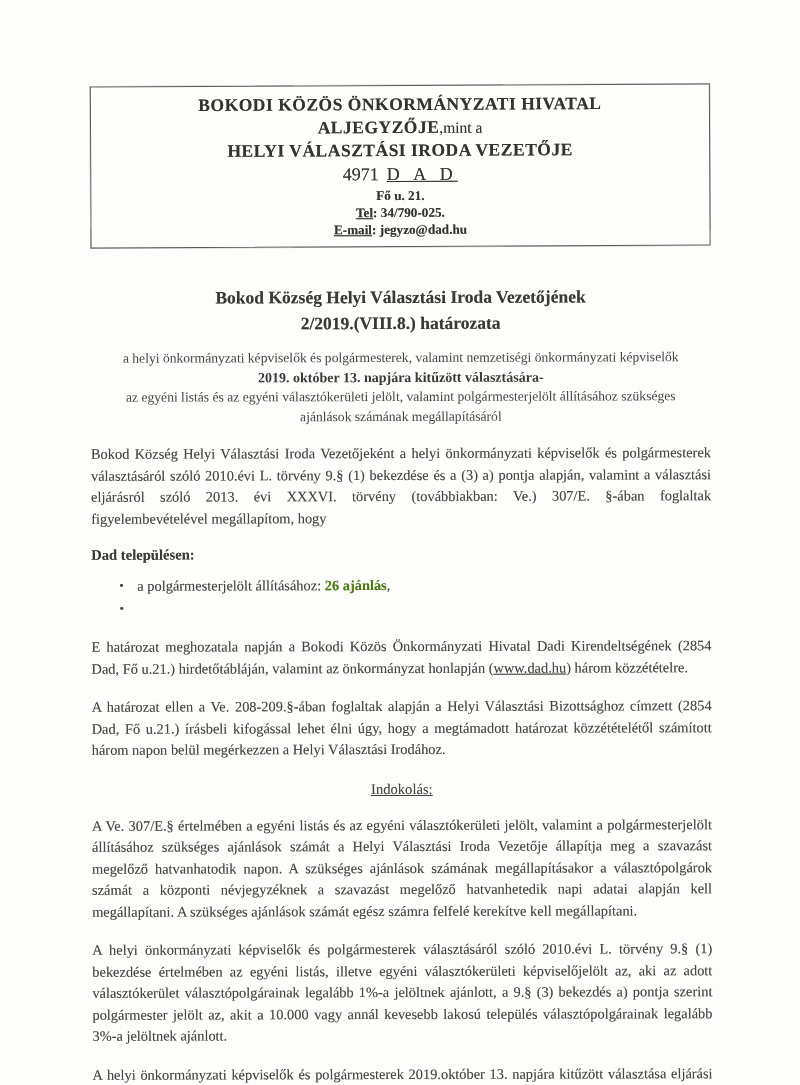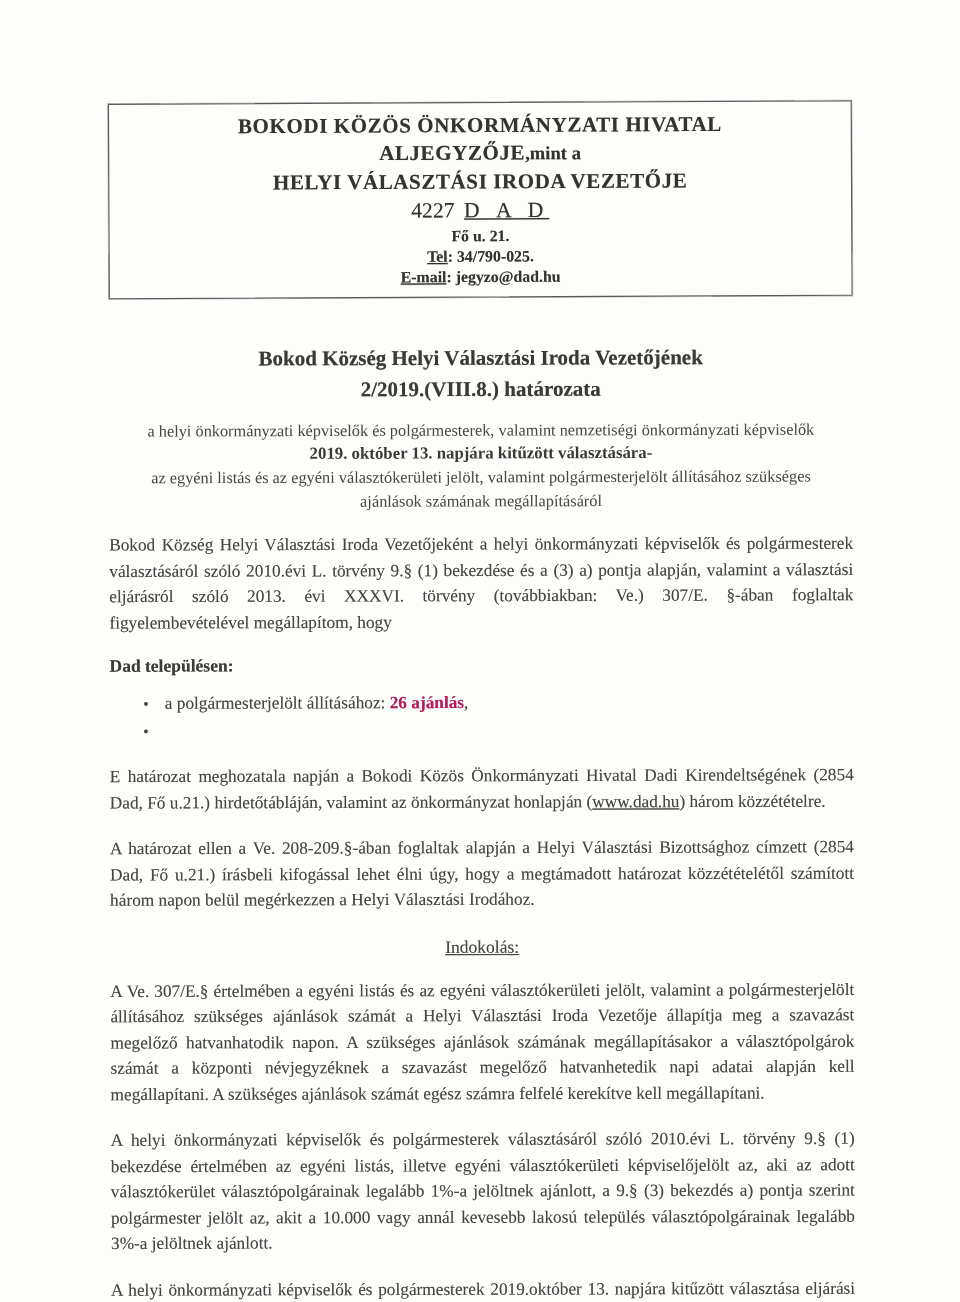--- a/index.html
+++ b/index.html
@@ -33,21 +33,21 @@
   }
   .lh-big {
     font-weight: bold;
     font-size: 17.5px;
     line-height: 23px;
     letter-spacing: 0.5px;
     color: #34332f;
     text-shadow: 0 0 0.6px rgba(60,60,58,0.55);
   }
   .lh-role-suffix {
-    font-weight: bold;
+    font-weight: normal;
     font-size: 15.5px;
     letter-spacing: 0;
     text-align: center;
   }
   .lh-city-line {
     font-size: 18px;
     line-height: 25px;
     color: #34332f;
     text-shadow: 0 0 0.6px rgba(60,60,58,0.55);
   }
@@ -91,21 +91,21 @@
   
   .body-text {
     font-size: 14.4px;
     line-height: 21.5px;
     text-align: justify;
     color: #454543;
     text-shadow: 0 0 0.5px rgba(70,70,68,0.4);
     margin: 0;
   }
   .mt-para { margin-top: 17px; }
-  .bold-inline { font-weight: bold; color: #be185d; }
+  .bold-inline { font-weight: bold; color: #4d7c0f; }
   .settlement {
     margin-top: 17px;
     font-weight: bold;
     font-size: 14.6px;
     color: #3a3a38;
     text-shadow: 0 0 0.5px rgba(60,60,58,0.5);
   }
   .bullet-list {
     margin: 11px 0 0 0;
     padding: 0;
@@ -137,21 +137,21 @@
 </head>
 <body>
 
 <div class="page">
   <div class="page-inner">
 
     <div class="letterhead">
       <div class="lh-big">BOKODI KÖZÖS ÖNKORMÁNYZATI HIVATAL</div>
       <div class="lh-big"><span>ALJEGYZŐJE</span><span class="lh-role-suffix">,mint a</span></div>
       <div class="lh-big">HELYI VÁLASZTÁSI IRODA VEZETŐJE</div>
-      <div class="lh-city-line"><span>4227</span><span class="lh-city">D A D</span></div>
+      <div class="lh-city-line"><span>4971</span><span class="lh-city">D A D</span></div>
       <div class="lh-small">Fő u. 21.</div>
       <div class="lh-small"><span class="u">Tel</span><span>: 34/790-025.</span></div>
       <div class="lh-small"><span class="u">E-mail</span><span>: jegyzo@dad.hu</span></div>
     </div>
 
     <div class="doc-title">
       <div>Bokod Község Helyi Választási Iroda Vezetőjének</div>
       <div>2/2019.(VIII.8.) határozata</div>
     </div>
 

